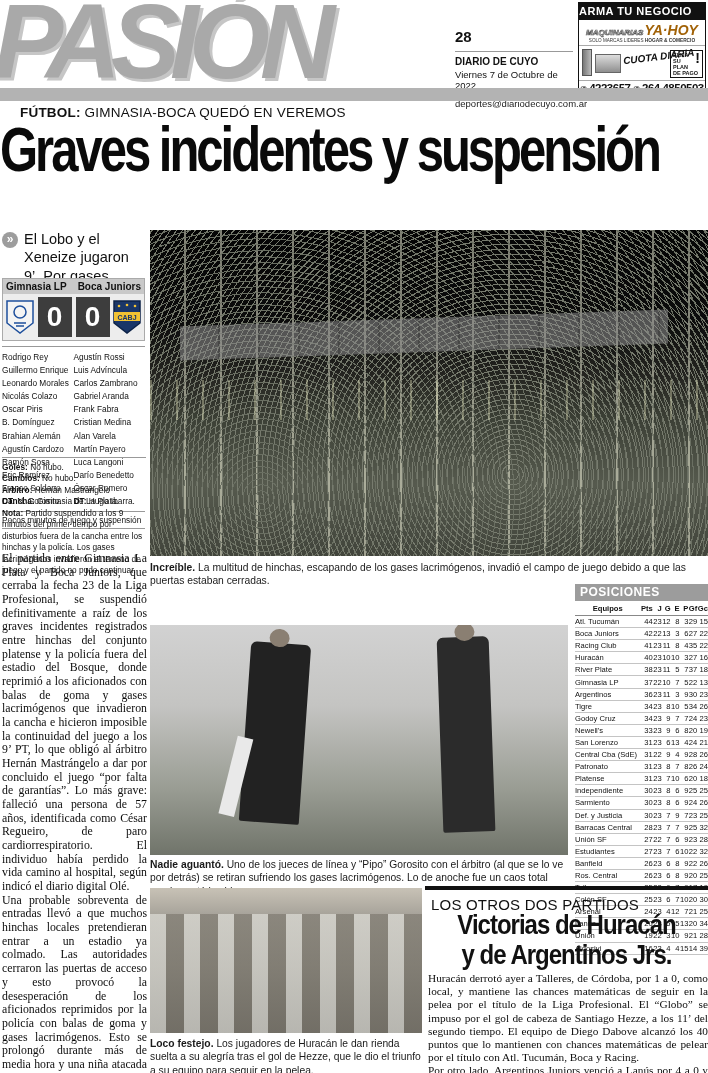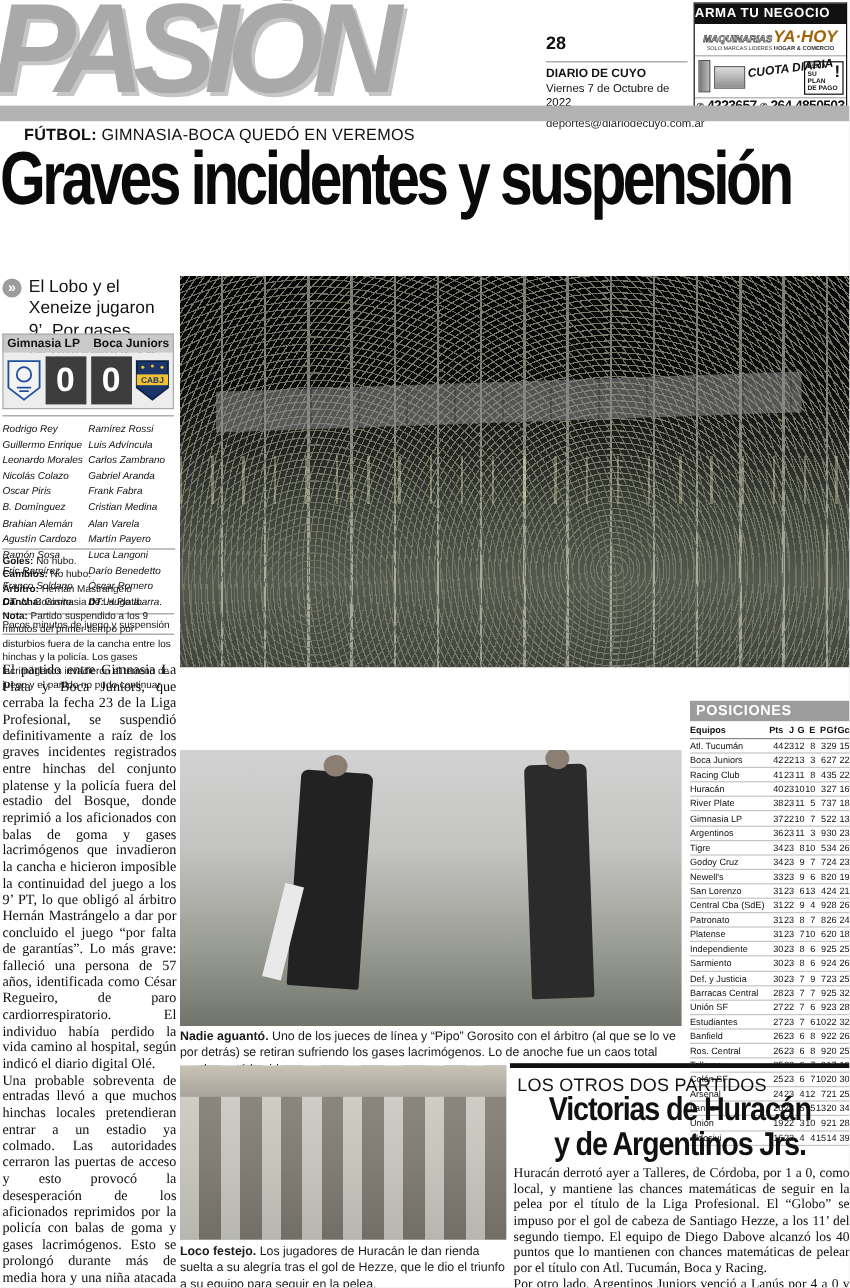--- a/index.html
+++ b/index.html
@@ -46,21 +46,21 @@
 
   .matchbox { position:absolute; left:2px; top:278px; width:143px; border-bottom:1px solid #999; }
   .mb-head { display:flex; justify-content:space-between; background:#c9c9c9; border:1px solid #aaa; border-bottom:none;
              font-size:10px; font-weight:bold; padding:2px 3px; }
   .mb-scorerow { display:flex; align-items:center; justify-content:space-between; background:#ededed; border:1px solid #aaa; border-top:none; padding:3px 2px; }
   .crest { width:30px; height:36px; }
   .scorebig { display:flex; gap:4px; }
   .sbox { width:34px; height:40px; background:#3d3d3d; color:#fff; font-size:28px; font-weight:bold; text-align:center; line-height:40px; }
   .players { margin-top:5px; border-top:1px solid #999; padding-top:4px; }
   .player-row { display:flex; font-size:8.3px; line-height:1.58; }
-  .player-row span { flex:1;font-style:italic; }
+  .player-row span { flex:1; }
   .dt-row b { font-weight:bold; }
   .mb-status { border-top:1px solid #999; margin-top:3px; padding:3px 0; font-size:8.3px; }
 
   .notes { position:absolute; left:2px; top:457px; width:144px; border-top:1px solid #999; padding-top:4px;
            font-size:8.3px; line-height:1.38; color:#111; }
   .notes b { font-weight:bold; }
 
   .article { position:absolute; left:2px; top:552px; width:145px; font-family:"Liberation Serif", serif;
              font-size:11.8px; line-height:1.16; text-align:justify; color:#0d0d0d; }
   .article p { margin:0; }
@@ -97,21 +97,21 @@
   .caption b { font-weight:bold; }
   .cap-main { left:150px; top:561px; width:558px; }
   .cap-mid { left:150px; top:858px; width:414px; }
   .cap-bottom { left:150px; top:1037px; width:272px; }
 
   
   .standings { position:absolute; left:575px; top:584px; width:133px; }
   .st-title { background:#9c9c9c; color:#fff; font-weight:bold; font-size:12px; padding:1px 5px 2px; letter-spacing:.5px; }
   .st-table { width:100%; border-collapse:collapse; font-size:7.6px; margin-top:2px; }
   .st-table th { text-align:right; font-weight:bold; padding:1px 0 2px; border-bottom:1px solid #888; }
-  .st-table th:first-child { text-align:left; }
+  .st-table th:first-child { text-align:center; }
   .st-table td { text-align:right; padding:1.05px 0; border-bottom:1px solid #c4c4c4; white-space:nowrap; }
   .st-table td.team { text-align:left; }
 
   
   .blackbar { position:absolute; left:425px; top:886px; width:283px; height:4px; background:#111; }
   .kicker2 { position:absolute; left:431px; top:896px; width:257px; font-size:15px; letter-spacing:.2px; }
   .headline2 { position:absolute; left:425px; top:910px; width:283px; text-align:center; font-size:24px;
                font-weight:900; letter-spacing:-1px; line-height:1.08; transform:scaleY(1.15); transform-origin:top center; }
   .article2 { position:absolute; left:428px; top:972px; width:280px; font-family:"Liberation Serif", serif;
               font-size:11.3px; line-height:1.17; text-align:justify; color:#0d0d0d; }
@@ -183,21 +183,21 @@
         <rect x="2" y="13" width="26" height="9" fill="#f2c233"></rect>
         <text x="15" y="20.5" font-size="7" font-weight="bold" fill="#1a3668" text-anchor="middle" font-family="Liberation Sans, sans-serif">CABJ</text>
         <circle cx="7" cy="7" r="1.3" fill="#f2c233"></circle>
           <circle cx="15" cy="6" r="1.3" fill="#f2c233"></circle>
           <circle cx="23" cy="7" r="1.3" fill="#f2c233"></circle>
       </svg>
     </div>
     <div class="players">
         <div class="player-row">
           <span>Rodrigo Rey</span>
-          <span>Ramírez Rossi</span>
+          <span>Agustín Rossi</span>
         </div>
         <div class="player-row">
           <span>Guillermo Enrique</span>
           <span>Luis Advíncula</span>
         </div>
         <div class="player-row">
           <span>Leonardo Morales</span>
           <span>Carlos Zambrano</span>
         </div>
         <div class="player-row">
@@ -248,20 +248,23 @@
       <div><b>Nota:</b> Partido suspendido a los 9 minutos del primer tiempo por disturbios fuera de la cancha entre los hinchas y la policía. Los gases lacrimógenos invadieron el terreno de juego y el partido no pudo continuar.</div>
     </div>
 
   <div class="article">
     <p>El partido entre Gimnasia La Plata y Boca Juniors, que cerraba la fecha 23 de la Liga Profesional, se suspendió definitivamente a raíz de los graves incidentes registrados entre hinchas del conjunto platense y la policía fuera del estadio del Bosque, donde reprimió a los aficionados con balas de goma y gases lacrimógenos que invadieron la cancha e hicieron imposible la continuidad del juego a los 9’ PT, lo que obligó al árbitro Hernán Mastrángelo a dar por concluido el juego “por falta de garantías”. Lo más grave: falleció una persona de 57 años, identificada como César Regueiro, de paro cardiorrespiratorio. El individuo había perdido la vida camino al hospital, según indicó el diario digital Olé.</p>
     <p>Una probable sobreventa de entradas llevó a que muchos hinchas locales pretendieran entrar a un estadio ya colmado. Las autoridades cerraron las puertas de acceso y esto provocó la desesperación de los aficionados reprimidos por la policía con balas de goma y gases lacrimógenos. Esto se prolongó durante más de media hora y una niña atacada por la policía provocó la reacción de los hinchas y socios. A un camarógrafo de TyC Sports le dispararon tres veces, indicaron desde el propio canal. Cuando se produjo la represión policial los gases lacrimógenos ingresaron en forma de nube al campo de juego, atravesando la multitud.</p>
 
   </div>
 
   <div class="photo photo-main"></div>
+  <div class="caption cap-main">
+    <b>Increíble.</b><span> La multitud de hinchas, escapando de los gases lacrimógenos, invadió el campo de juego debido a que las puertas estaban cerradas.</span>
+  </div>
 
   <div class="photo photo-mid">
     <div class="fig fig1">
         <div class="fig-head"></div>
       </div>
     <div class="fig fig2">
         <div class="fig-head"></div>
       </div>
   </div>
   <div class="caption cap-mid">

